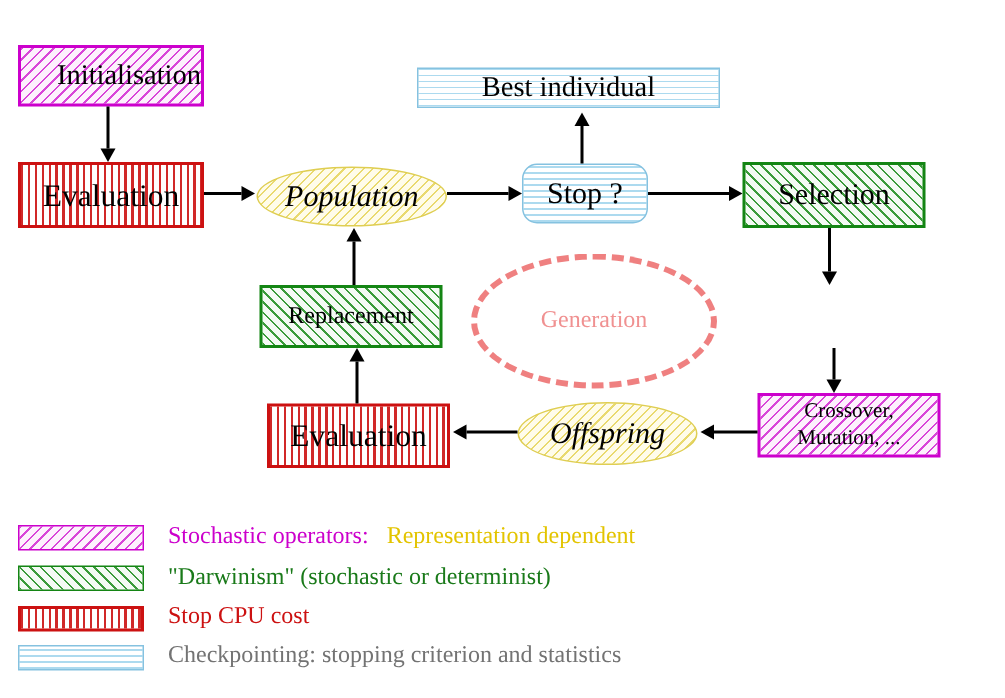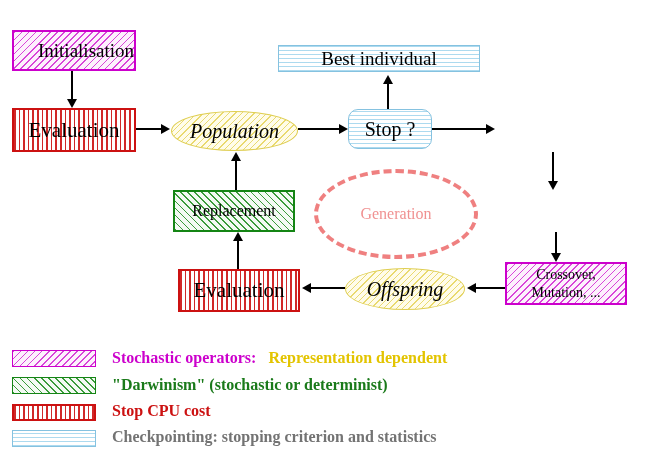--- a/index.html
+++ b/index.html
@@ -41,21 +41,21 @@
   .sh { position:absolute; background:#000; }
   .sh.v { width:2px; }
   .sh.h { height:2px; }
   .hd { position:absolute; width:0; height:0; border-style:solid; border-color:transparent; }
   .hd.down  { border-width:9px 5px 0 5px;  border-top-color:#000; }
   .hd.up    { border-width:0 5px 9px 5px;  border-bottom-color:#000; }
   .hd.right { border-width:5px 0 5px 9px;  border-left-color:#000; }
   .hd.left  { border-width:5px 9px 5px 0;  border-right-color:#000; }
   
   .swatch { position:absolute; left:12px; width:84px; height:17px; box-sizing:border-box; }
-  .legend-text { position:absolute; left:112px; font-weight:bold; font-size:16px; white-space:nowrap; }
+  .legend-text { position:absolute; left:112px; font-weight:normal; font-size:16px; white-space:nowrap; }
 </style>
 </head>
 <body>
 
 <div id="canvas">
 
   <div class="node hatch-magenta" style="left:12px; top:30px; width:124px; height:41px; font-size:19px;padding-left:24px;">
     <span>Initialisation</span>
   </div>
 
@@ -68,20 +68,23 @@
   </div>
 
   <div class="node stripe-cyan" style="left:278px; top:45px; width:202px; height:27px; font-size:19px;">
     <span>Best individual</span>
   </div>
 
   <div class="node stripe-cyan" style="left:348px; top:109px; width:84px; height:40px; font-size:20px; border-radius:10px;">
     <span>Stop ?</span>
   </div>
 
+  <div class="node hatch-green" style="left:495px; top:108px; width:122px; height:44px; font-size:20px;">
+    <span>Selection</span>
+  </div>
 
   <div class="node hatch-green" style="left:173px; top:190px; width:122px; height:42px; font-size:16px;">
     <span>Replacement</span>
   </div>
 
   <div class="node ellipse-dashed" style="left:314px; top:169px; width:164px; height:90px; font-size:16px;">
     <span>Generation</span>
   </div>
 
 

